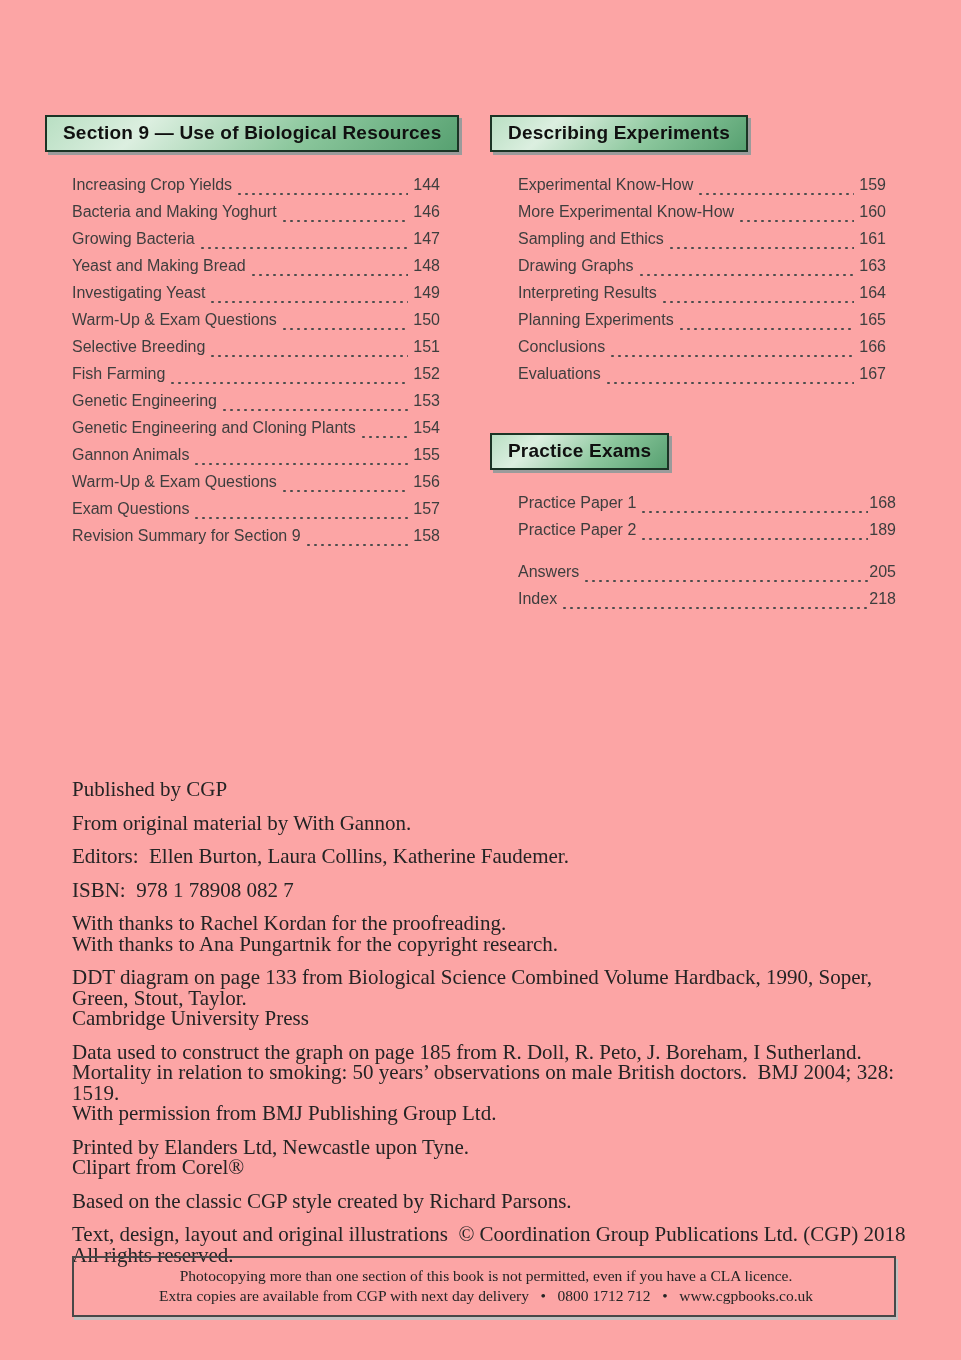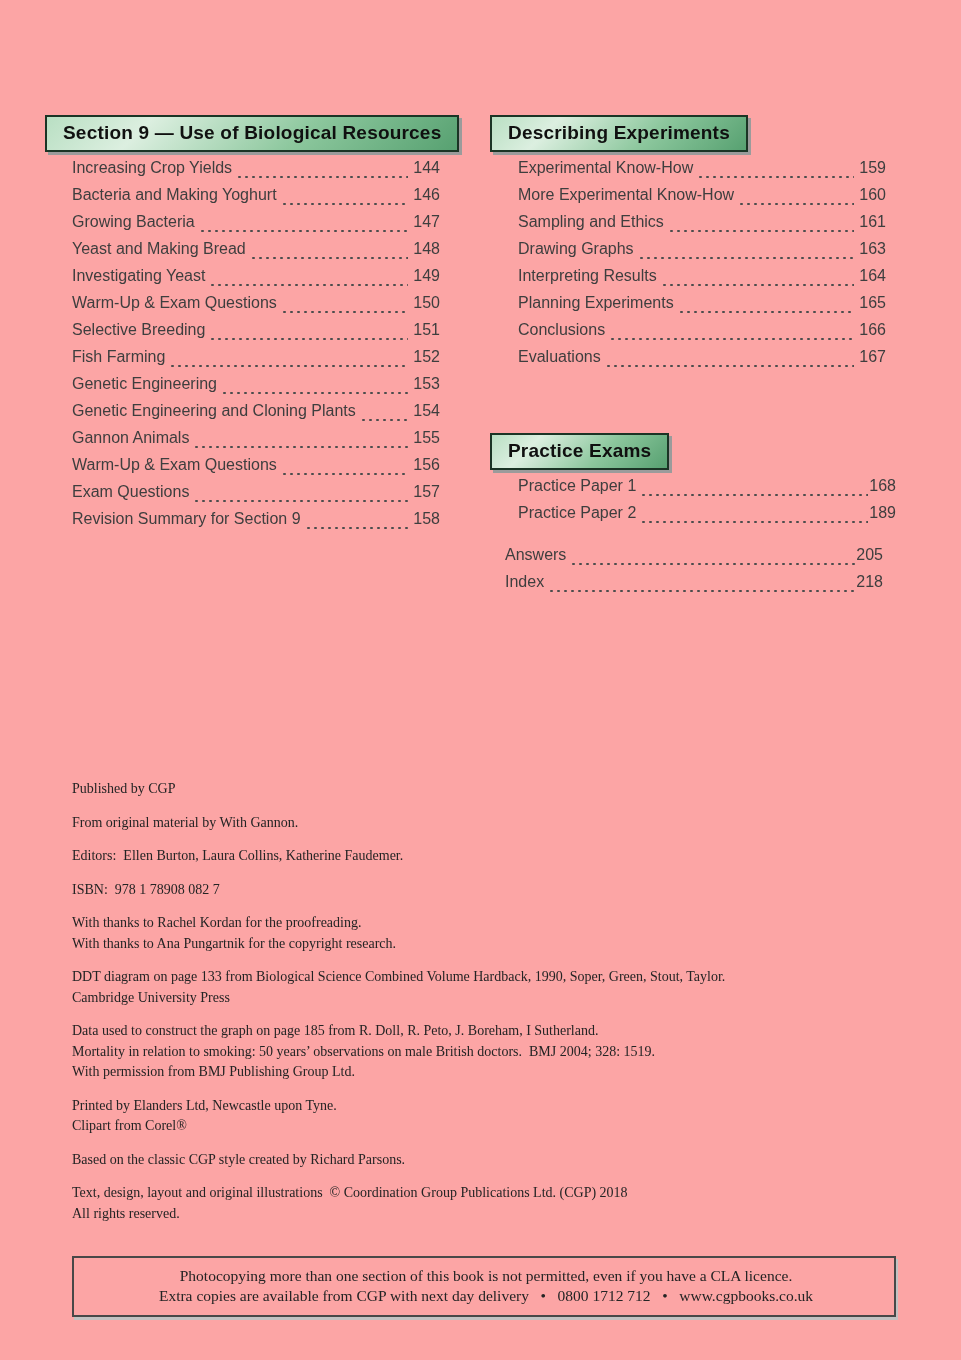--- a/index.html
+++ b/index.html
@@ -28,21 +28,21 @@
     font-weight: bold;
     letter-spacing: 0.2px;
     color: var(--header-text, #101010);
     white-space: nowrap;
   }
   .hdr-left  { left: 45px;  top: 115px; }
   .hdr-right { left: 490px; top: 115px; }
   .hdr-practice { left: 490px; top: 433px; }
 
   
-  .toc { position: absolute; }
+  .toc { position: absolute; margin-top: 17px; }
   .toc-row {
     display: flex;
     align-items: baseline;
     height: 27px;
     font-size: 16px;
     color: var(--toc-text, #3e3e3e);
   }
   .toc-label { white-space: pre; }
   .leader {
     flex: 1 1 auto;
@@ -53,30 +53,30 @@
     background-size: 7px 4px;
     background-repeat: repeat-x;
     background-position: left bottom;
   }
   .toc-page { flex: 0 0 auto; white-space: pre; }
   .toc-tight .leader { margin-right: 1px; }
 
   #left-toc      { left: 72px;  top: 159px; width: 368px; }
   #right-toc     { left: 518px; top: 159px; width: 368px; }
   #practice-toc  { left: 518px; top: 477px; width: 378px; }
-  #backmatter-toc{ left: 505px; top: 546px; width: 378px; }
+  #backmatter-toc{ left: 518px; top: 546px; width: 378px; }
 
   
   #colophon {
     position: absolute;
     left: 72px;
     top: 779px;
     width: 840px;
     font-family: "Liberation Serif", serif;
-    font-size: 14px;
+    font-size: 21px;
     color: var(--serif-text, #242424);
   }
   .colophon-para { margin: 0 0 13px 0; }
   .colophon-line { line-height: 20.5px; white-space: pre-wrap; }
 
   
   .footer-box {
     position: absolute;
     left: 72px;
     top: 1256px;

